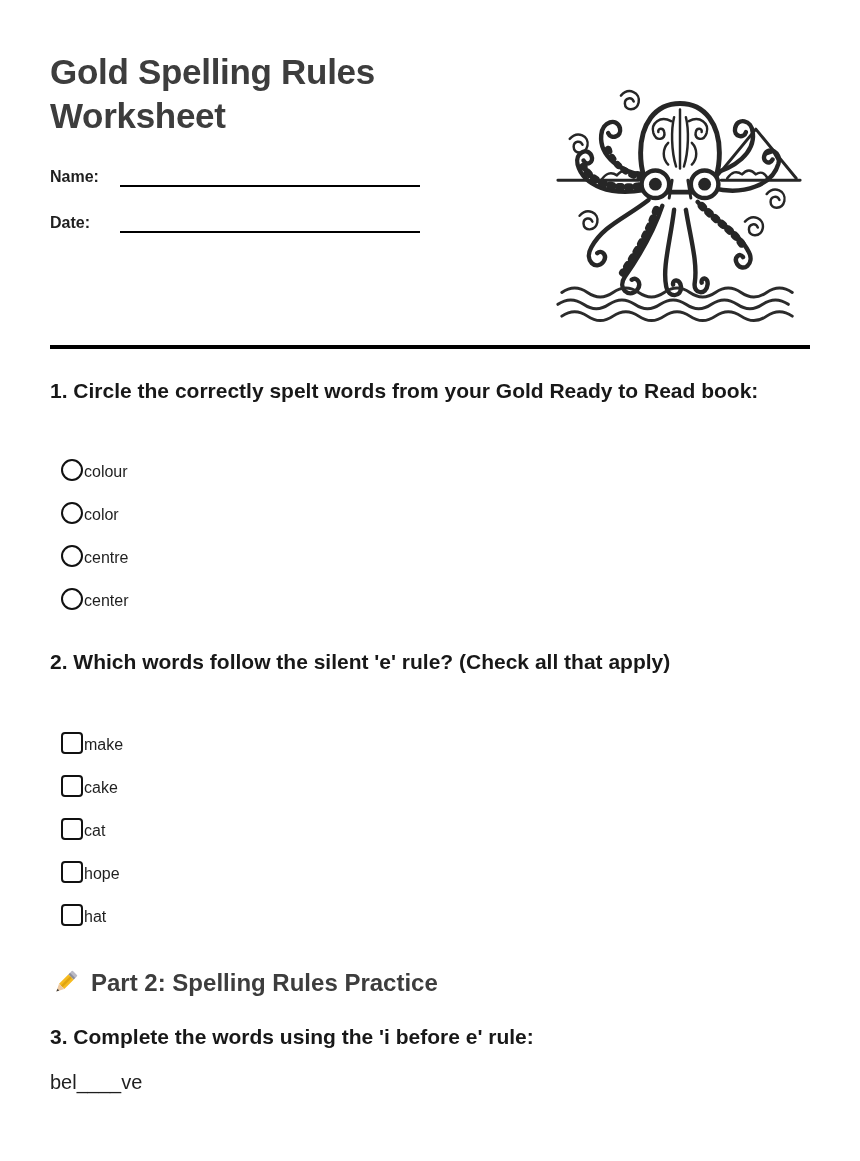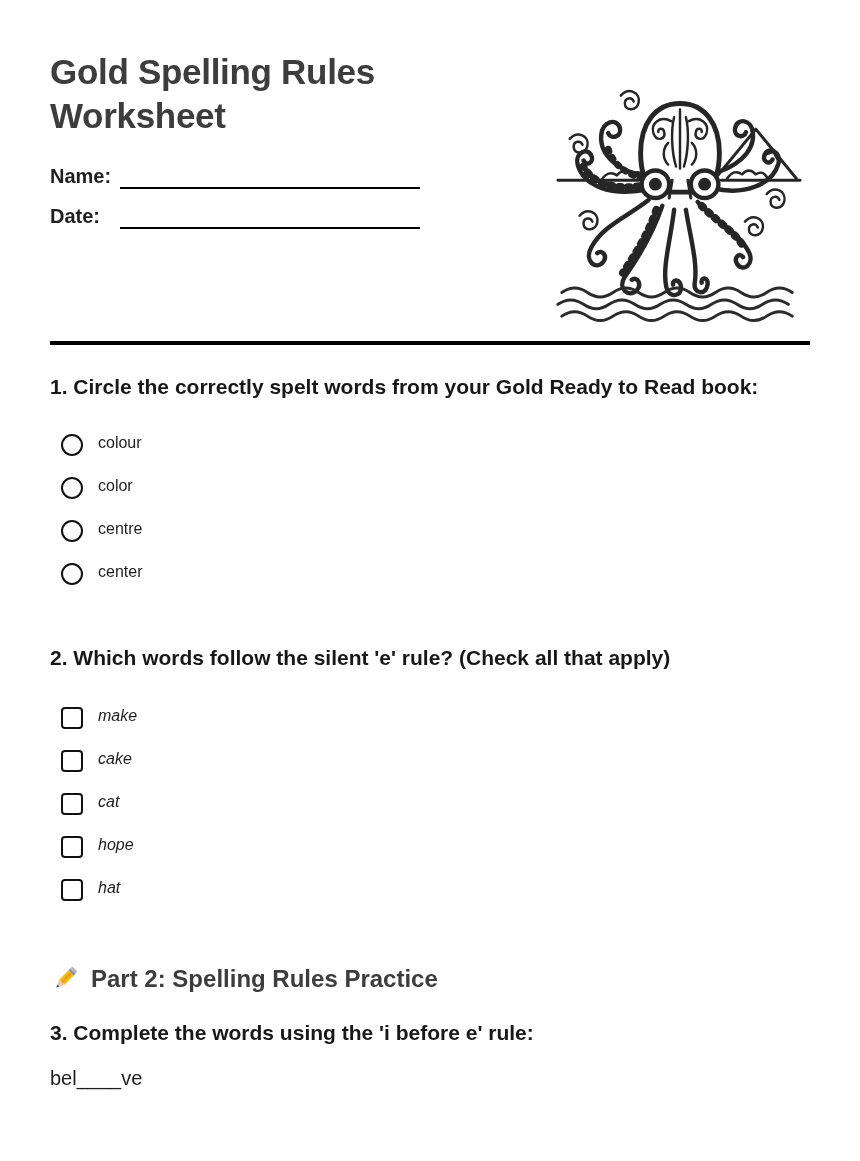--- a/index.html
+++ b/index.html
@@ -10,42 +10,42 @@
   }
   .content { padding:0 50px; }
 
   .title {
     margin:0; padding-top:50px; width:430px;
     font-size:35px; line-height:1.27; font-weight:700; color:#3d3d3d;
     letter-spacing:-0.3px;
   }
 
   .field-row { display:flex; align-items:flex-end; margin-top:26px; width:370px; }
-  .field-row.date { margin-top:16px; }
-  .field-label { font-weight:700; font-size:20px; color:#1f1f1f; width:70px; padding-bottom:1px; }
+  .field-row.date { margin-top:24px; }
+  .field-label { font-weight:700; font-size:16px; color:#1f1f1f; width:70px; padding-bottom:1px; }
   .field-line { flex:1; border-bottom:2px solid #000; height:20px; }
 
   .octopus { position:absolute; top:70px; right:52px; width:256px; height:256px; }
 
   .divider { margin-top:112px; border:none; border-top:4px solid #000; width:760px; }
 
   .section-heading {
     display:flex; align-items:center; gap:11px;
     margin:36px 0 0; font-size:24px; font-weight:700; color:#3d3d3d;
   }
   .heading-icon { display:inline-flex; width:30px; height:30px; }
   .heading-icon svg { width:100%; height:100%; }
 
   .question { margin-top:30px; font-size:21px; font-weight:700; color:#181818; }
   .question.q2 { margin-top:40px; }
   .question.q3 { margin-top:27px; }
 
   .options { margin-top:35px; }
-  .options.cb { margin-top:37px;font-style:italic; }
-  .opt-row { display:flex; align-items:flex-start; height:43px; padding-left:11px; gap:15px; }
+  .options.cb { margin-top:37px; }
+  .opt-row { display:flex; align-items:flex-end; height:43px; padding-left:11px; gap:1px; }
   .radio {
     width:22px; height:22px; border:2.5px solid #111; border-radius:50%;
     background:#fff; box-sizing:border-box; flex:none; cursor:pointer;
   }
   .checkbox {
     width:22px; height:22px; border:2.5px solid #111; border-radius:4px;
     background:#fff; box-sizing:border-box; flex:none; cursor:pointer;
   }
   .opt-label { font-size:16px; color:#1f1f1f; }
 

